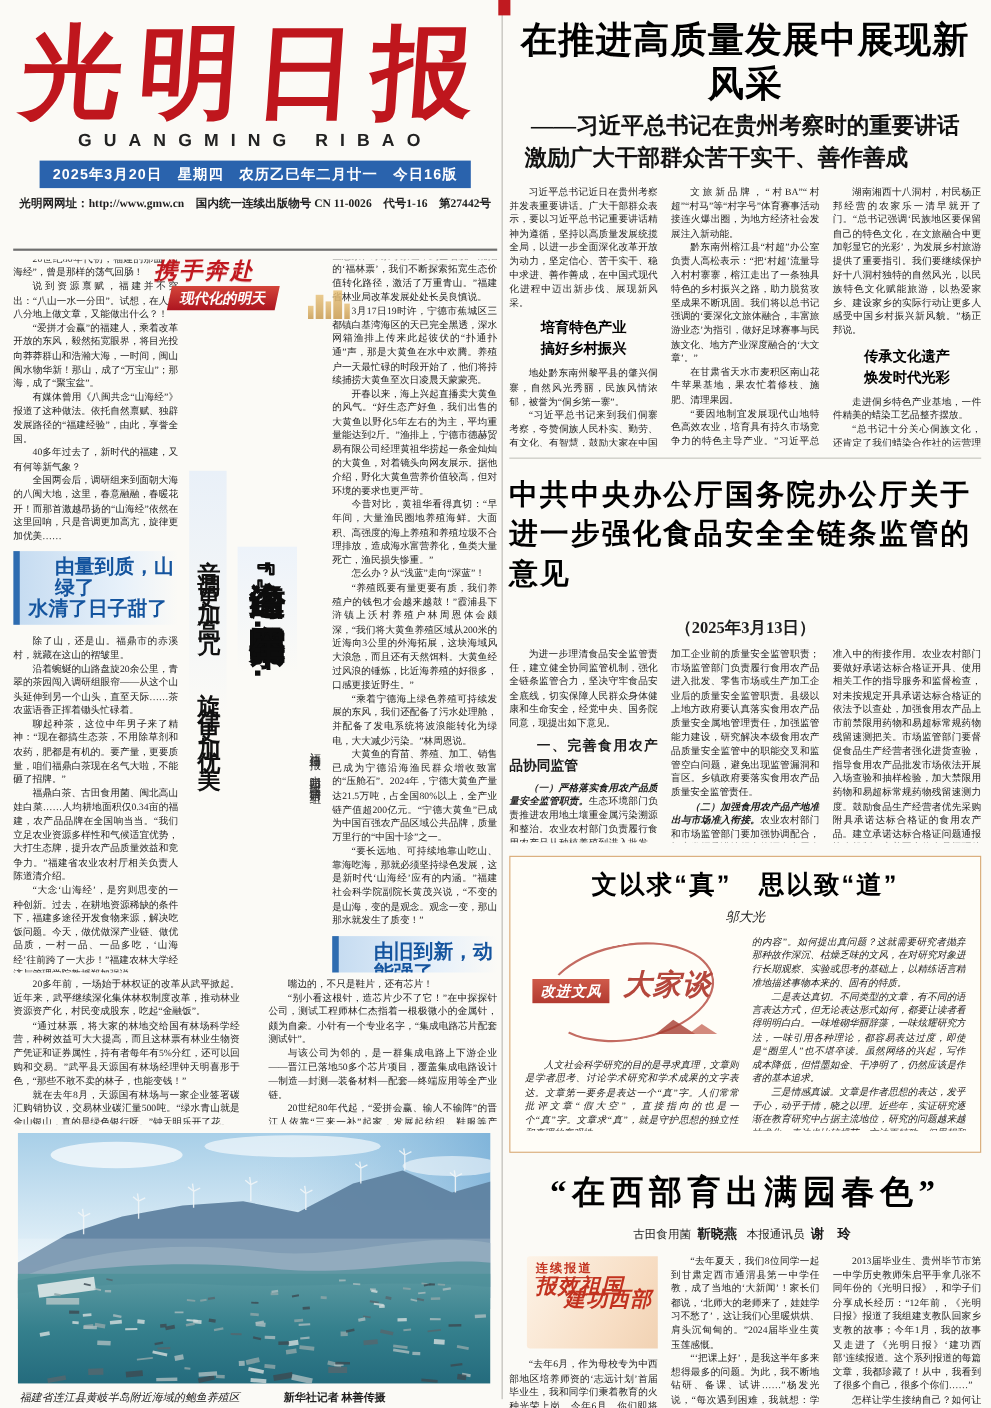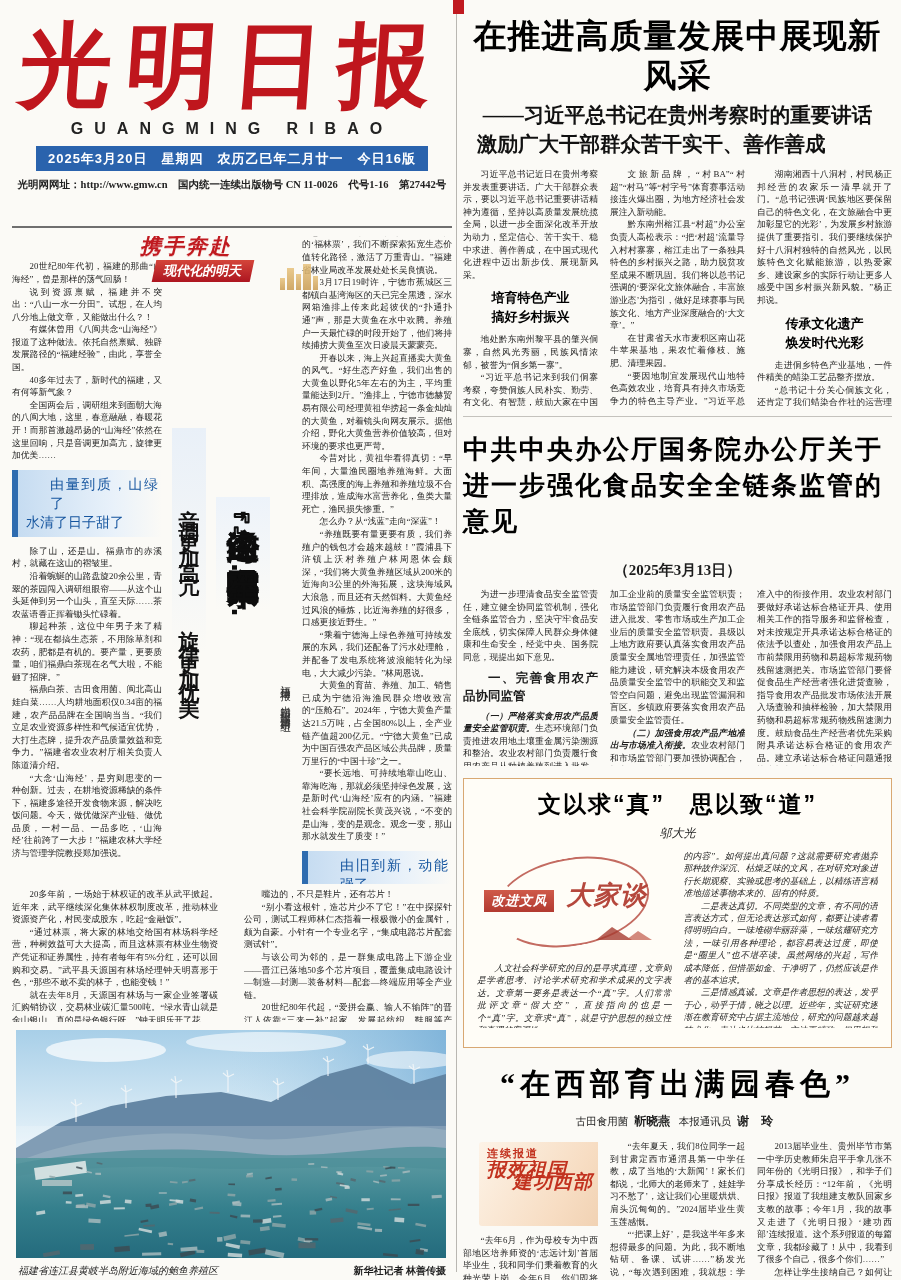--- a/index.html
+++ b/index.html
@@ -26,38 +26,38 @@
   .v-sub{font-size:21px;letter-spacing:13px;font-weight:bold;color:#111;}
   .strip-head{width:54px;margin-right:8px;background:linear-gradient(180deg,#edf3fa,rgba(255,255,255,0) 90%);}
   .v-head{font-size:33px;letter-spacing:1px;color:#0d0d0d;line-height:54px;margin-top:4px;}
   .strip-by{width:16px;margin-right:8px;padding-top:276px;}
   .v-by{font-size:10.5px;letter-spacing:2px;color:#333;}
   .fj-main{flex:1;}
   .bt{font-size:8.8px;line-height:12.6px;text-align:justify;}
   .bt p{margin:0;text-indent:2em;}
   .blue-sub{margin:8px 0;border-left:6px solid #2e6cb0;
             background:linear-gradient(90deg,#c6dcf1,#e8f1fa 65%,rgba(255,255,255,0));
-            color:#14549e;font-size:14px;line-height:19px;padding:5px 4px 5px 8px;
-            font-family:"Liberation Sans",sans-serif;font-weight:normal;}
+            color:#14549e;font-size:18px;line-height:19px;padding:5px 4px 5px 8px;
+            font-family:"Liberation Sans",sans-serif;font-weight:bold;}
   .blue-sub .l1{padding-left:24px;}
   .fj-wide{display:flex;height:134px;overflow:hidden;margin-top:4px;}
   .fj-w1{width:206px;margin-right:26px;}
   .fj-w2{flex:1;}
   
   .promo{position:absolute;left:128px;top:-4px;width:180px;height:64px;z-index:5;}
   .promo .l1{font-size:21px;font-weight:bold;font-style:italic;color:#c01a20;letter-spacing:2px;
              font-family:"Liberation Sans",sans-serif;text-shadow:0 1px 0 rgba(192,26,32,.25);}
   .promo .ribbon{display:inline-block;background:linear-gradient(#d4453a,#ad1520);color:#fff;
              transform:skewX(-12deg);padding:2px 10px;font-size:13px;font-weight:bold;margin-left:14px;
              font-family:"Liberation Sans",sans-serif;}
   .promo .city{position:absolute;right:2px;bottom:6px;display:flex;align-items:flex-end;gap:2px;}
   .promo .city i{display:block;background:linear-gradient(#e7c27c,#c89a4f);opacity:.85;}
   
   .photo-wrap{margin:8px 0 0 4px;width:430px;height:228px;overflow:hidden;}
-  .caption-row{display:flex;justify-content:space-between;margin:6px 6px 0 6px;font-size:10px;}
+  .caption-row{display:flex;margin:6px 6px 0 6px;font-size:10px;gap:40px;}
   .cap-l{font-style:italic;}
   .cap-r{font-weight:bold;}
   
   .right-region{position:absolute;left:463px;top:0;width:429px;}
   .corner-mark{position:absolute;left:-10px;top:0;width:11px;height:14px;background:#c01a20;}
   .gz{border-bottom:1px solid #c4c2bd;padding-bottom:10px;}
   .gz-h1{font-size:33px;line-height:40px;text-align:center;letter-spacing:1px;margin-top:16px;color:#000;}
   .gz-sub{font-size:20.5px;line-height:27px;font-weight:bold;text-align:center;margin-top:6px;color:#111;}
   .gz-sub2{text-align:left;margin-top:2px;padding-left:14px;}
   .cols3{display:flex;gap:12px;margin-top:10px;}
@@ -130,20 +130,21 @@
             <i style="width:7px;height:22px;"></i>
           <i style="width:5px;height:16px;"></i>
             <i style="width:8px;height:26px;"></i>
           <i style="width:5px;height:14px;"></i>
         </span>
       </div>
 
       <div class="fj-c1 bt">
         <p>20世纪80年代初，福建的那曲“山海经”，曾是那样的荡气回肠！</p>
         <p>说到资源禀赋，福建并不突出：“八山一水一分田”。试想，在人均八分地上做文章，又能做出什么？！</p>
+        <p>“爱拼才会赢”的福建人，乘着改革开放的东风，毅然拓宽眼界，将目光投向莽莽群山和浩瀚大海，一时间，闽山闽水物华新！那山，成了“万宝山”；那海，成了“聚宝盆”。</p>
         <p>有媒体曾用《八闽共念“山海经”》报道了这种做法。依托自然禀赋、独辟发展路径的“福建经验”，由此，享誉全国。</p>
         <p>40多年过去了，新时代的福建，又有何等新气象？</p>
         <p>全国两会后，调研组来到面朝大海的八闽大地，这里，春意融融，春暖花开！而那首激越昂扬的“山海经”依然在这里回响，只是音调更加高亢，旋律更加优美……</p>
         <div class="blue-sub">
           <div class="l1">由量到质，山绿了</div>
           <div>水清了日子甜了</div>
         </div>
         <p>除了山，还是山。福鼎市的赤溪村，就藏在这山的褶皱里。</p>
         <p>沿着蜿蜒的山路盘旋20余公里，青翠的茶园闯入调研组眼帘——从这个山头延伸到另一个山头，直至天际……茶农蓝语香正挥着锄头忙碌着。</p>
         <p>聊起种茶，这位中年男子来了精神：“现在都搞生态茶，不用除草剂和农药，肥都是有机的。要产量，更要质量，咱们福鼎白茶现在名气大啦，不能砸了招牌。”</p>

